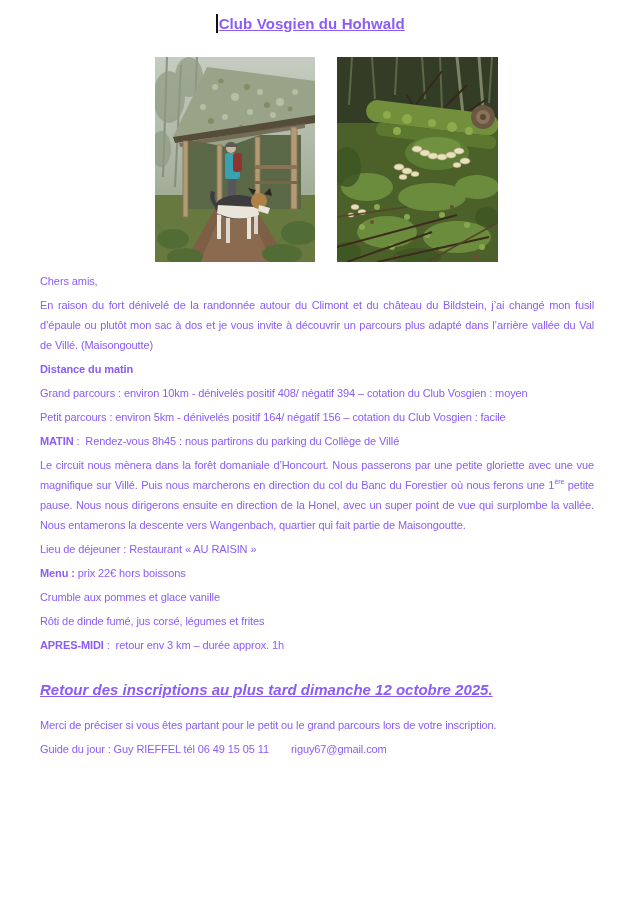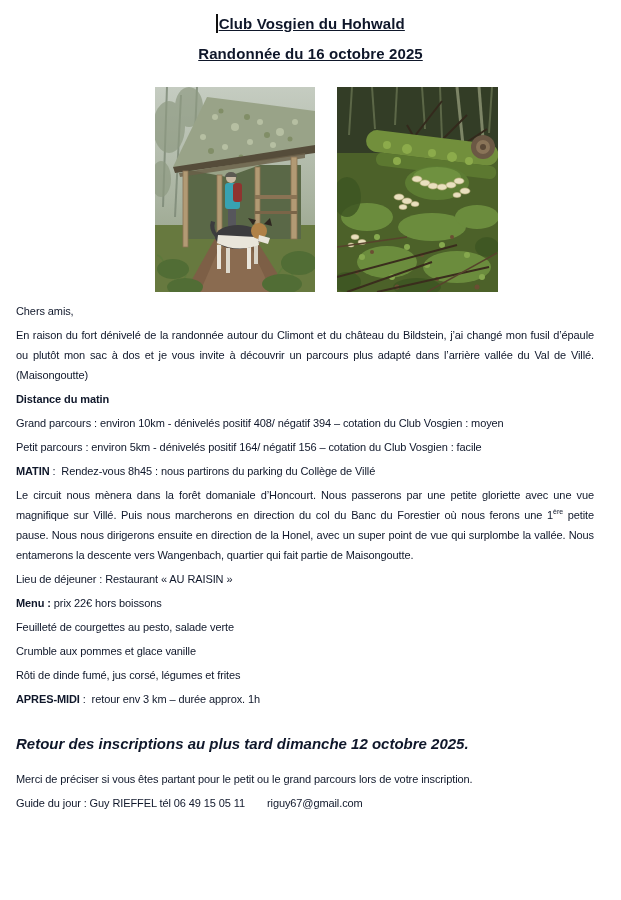--- a/index.html
+++ b/index.html
@@ -1,58 +1,57 @@
 <!DOCTYPE html>
 <html lang="fr"><head>
 <meta charset="utf-8">
 <style>
   html,body { margin:0; padding:0; background:#ffffff; }
   .page {
     position:relative;
     width:621px; height:900px;
     background:#ffffff;
     font-family:"Liberation Sans", sans-serif;
-    color:#0f172a;
+    color:#8b5cf6;
     overflow:hidden;
   }
   .titles { text-align:center; padding-top:14px; }
   .doc-title {
     font-size:15px; font-weight:bold; text-decoration:underline;
     line-height:18px; margin:0 0 12px 0; letter-spacing:0.1px;
   }
   .cursor {
     display:inline-block; width:1.5px; height:19px; background:#111;
     vertical-align:-4px; margin-right:1px;
   }
   .photos { display:flex; gap:22px; margin:24px 0 0 155px; }
   .photo { width:160px; height:205px; }
   .photo svg { display:block; width:100%; height:100%; }
-  .content { padding:9px 27px 0 16px; }
+  .content { padding:9px 27px 0 40px; }
   .content p {
     margin:0 0 4px 0; font-size:11px; line-height:20px;
     letter-spacing:-0.1px; white-space:pre-wrap;
   }
   .content p.j { text-align:justify; }
   .h { font-weight:bold; }
   sup { font-size:7px; line-height:0; }
   .deadline {
     font-size:15px !important; font-weight:bold; font-style:italic;
-    line-height:22px !important;
+    text-decoration:underline; line-height:22px !important;
     margin:24px 0 14px 0 !important; letter-spacing:0 !important;
   }
   .email { margin-left:22px; }
 </style>
 </head>
 <body>
 
 <div class="page">
 
   <div class="titles">
     <div class="doc-title"><span class="cursor"></span><span>Club Vosgien du Hohwald</span></div>
-    <div class="doc-title"><span>Randonnée du 16 octobre 2025</span></div>
   </div>
 
   <div class="photos">
 
     <figure class="photo" style="margin:0">
       <svg viewBox="0 0 160 205" preserveAspectRatio="none">
         <defs>
           <linearGradient id="mist" x1="0" y1="0" x2="0" y2="1">
             <stop offset="0" stop-color="#c5ccc1"></stop>
             <stop offset="0.55" stop-color="#a9b3a0"></stop>
@@ -258,21 +257,20 @@
     <p>Petit parcours : environ 5km - dénivelés positif 164/ négatif 156 – cotation du Club Vosgien : facile</p>
 
     <p><span class="h">MATIN</span><span> :  Rendez-vous 8h45 : nous partirons du parking du Collège de Villé</span></p>
 
     <p class="j"><span>Le circuit nous mènera dans la forêt domaniale d’Honcourt. Nous passerons par une petite gloriette avec une vue magnifique sur Villé. Puis nous marcherons en direction du col du Banc du Forestier où nous ferons une 1</span><sup>ère</sup><span> petite pause. Nous nous dirigerons ensuite en direction de la Honel, avec un super point de vue qui surplombe la vallée. Nous entamerons la descente vers Wangenbach, quartier qui fait partie de Maisongoutte.</span></p>
 
     <p>Lieu de déjeuner : Restaurant « AU RAISIN »</p>
 
     <p><span class="h">Menu :</span><span> prix 22€ hors boissons</span></p>
 
-    <p>Feuilleté de courgettes au pesto, salade verte</p>
 
     <p>Crumble aux pommes et glace vanille</p>
 
     <p>Rôti de dinde fumé, jus corsé, légumes et frites</p>
 
     <p><span class="h">APRES-MIDI</span><span> :  retour env 3 km – durée approx. 1h</span></p>
 
 
     <p class="deadline">Retour des inscriptions au plus tard dimanche 12 octobre 2025.</p>
 

